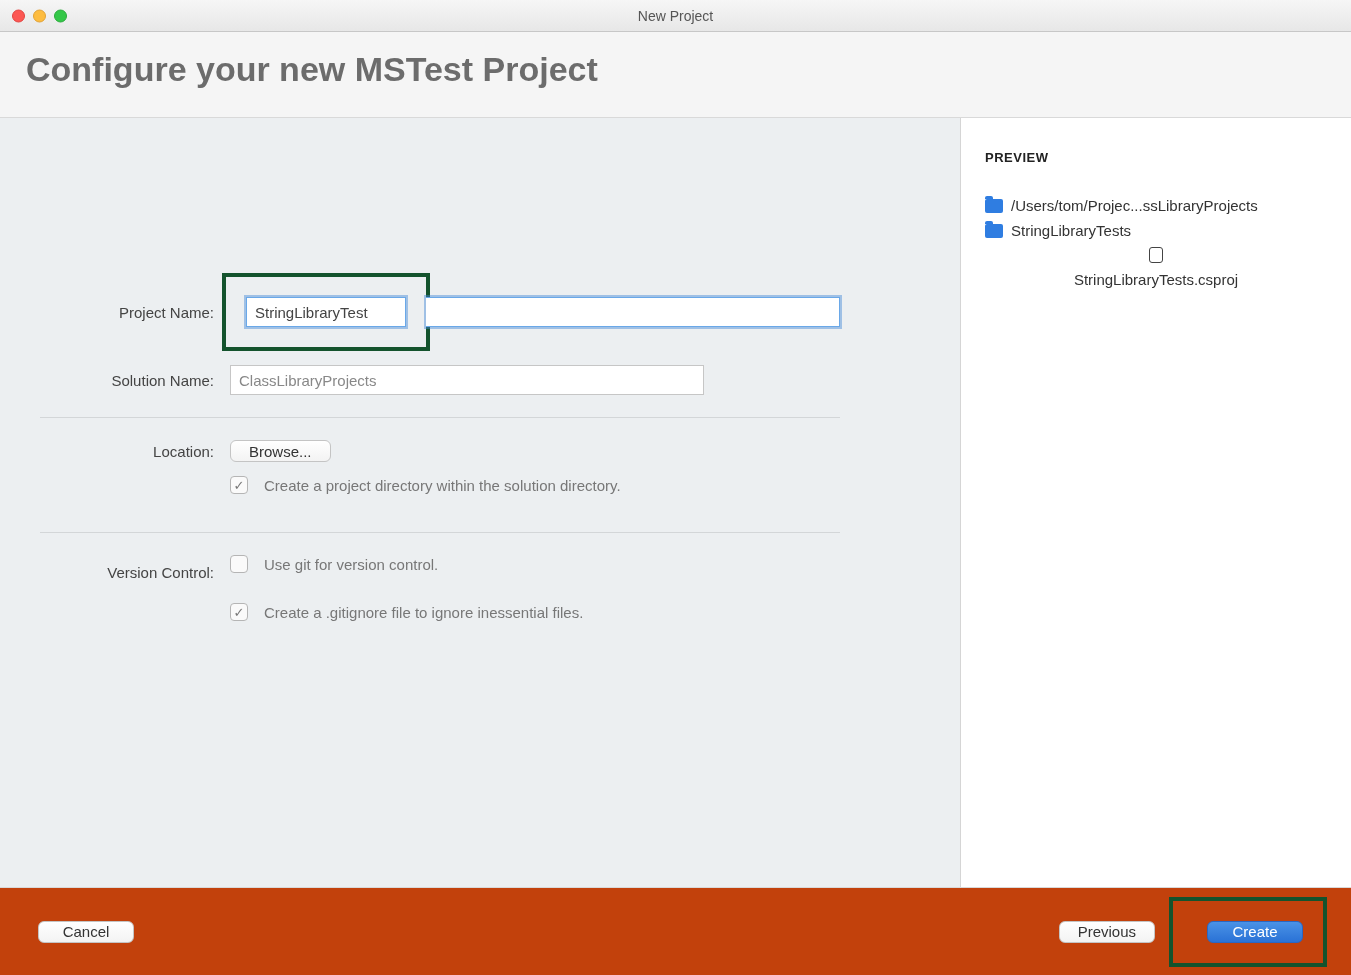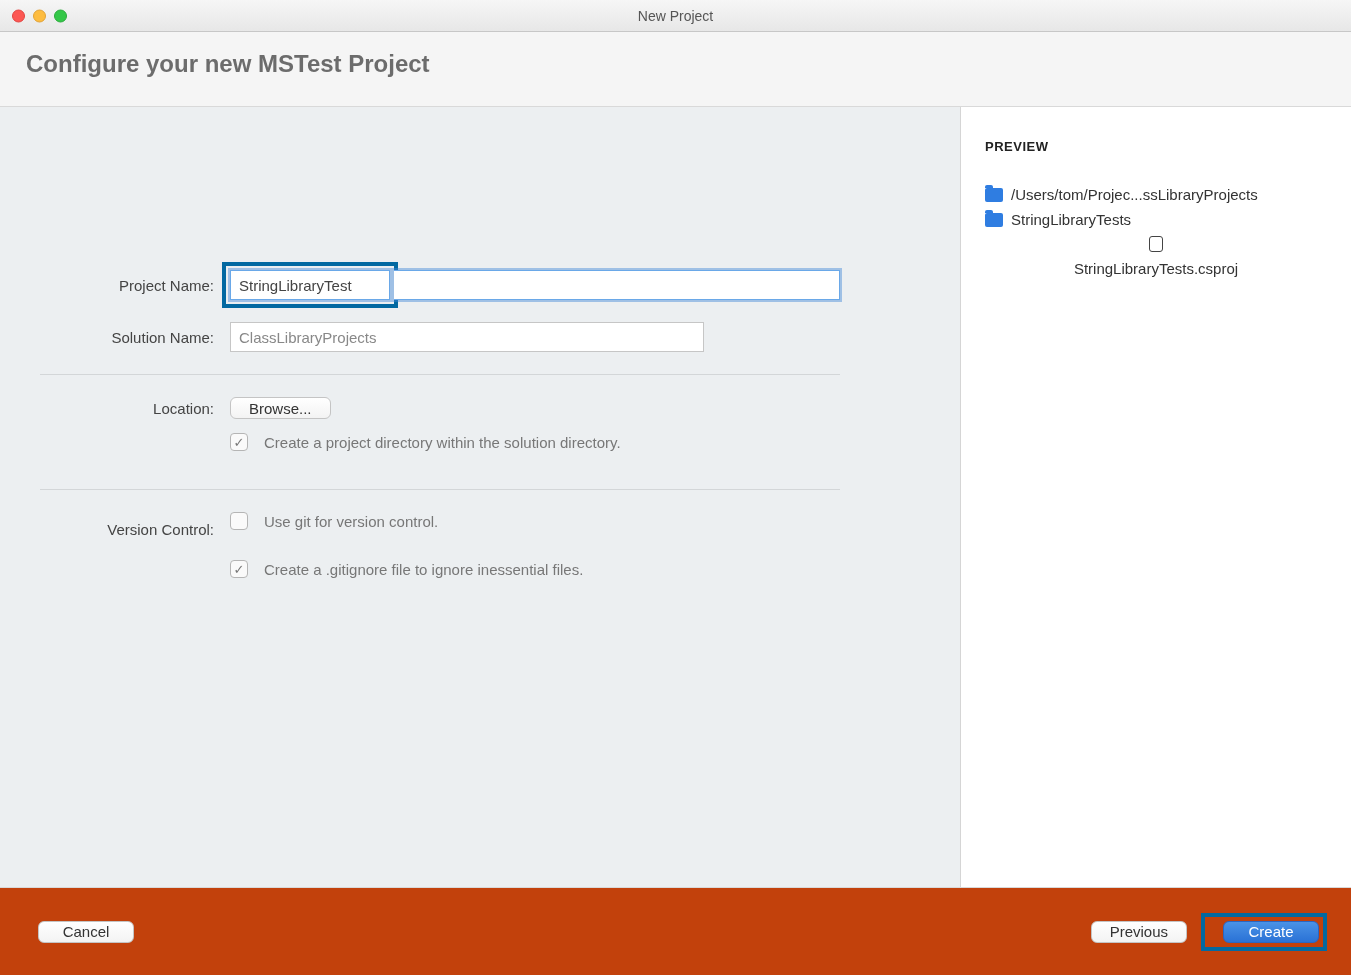--- a/index.html
+++ b/index.html
@@ -46,21 +46,21 @@
     color: #555;
   }
 
   
   .header-strip {
     background: #f5f5f5;
     border-bottom: 1px solid #d9d9d9;
     padding: 18px 26px 28px;
   }
   .header-strip h1 {
-    font-size: 24px;
+    font-size: 34px;
     font-weight: 600;
     color: #6c6c6c;
   }
 
   
   .main {
     flex: 1;
     display: flex;
     overflow: hidden;
   }
@@ -105,22 +105,22 @@
     background: #fff;
     color: #444;
   }
   input[type="text"].textbox.muted { color: #888; background:#fff; border-color:#c6c6c6; }
   input[type="text"].textbox.focused {
     outline: none;
     border: 1px solid #6aa8e8;
     box-shadow: 0 0 0 2px rgba(66,135,214,0.45);
   }
   .hl-red {
-    padding: 4px;
-    border: 4px solid #0369a1;
+    padding: 20px;
+    border: 4px solid #14532d;
     display: inline-block;
   }
   .hl-red.nm { margin-left: -8px; }
 
   .btn {
     height: 22px;
     padding: 0 18px;
     font-size: 15px;
     color: #333;
     background: linear-gradient(#ffffff, #f3f3f3);

